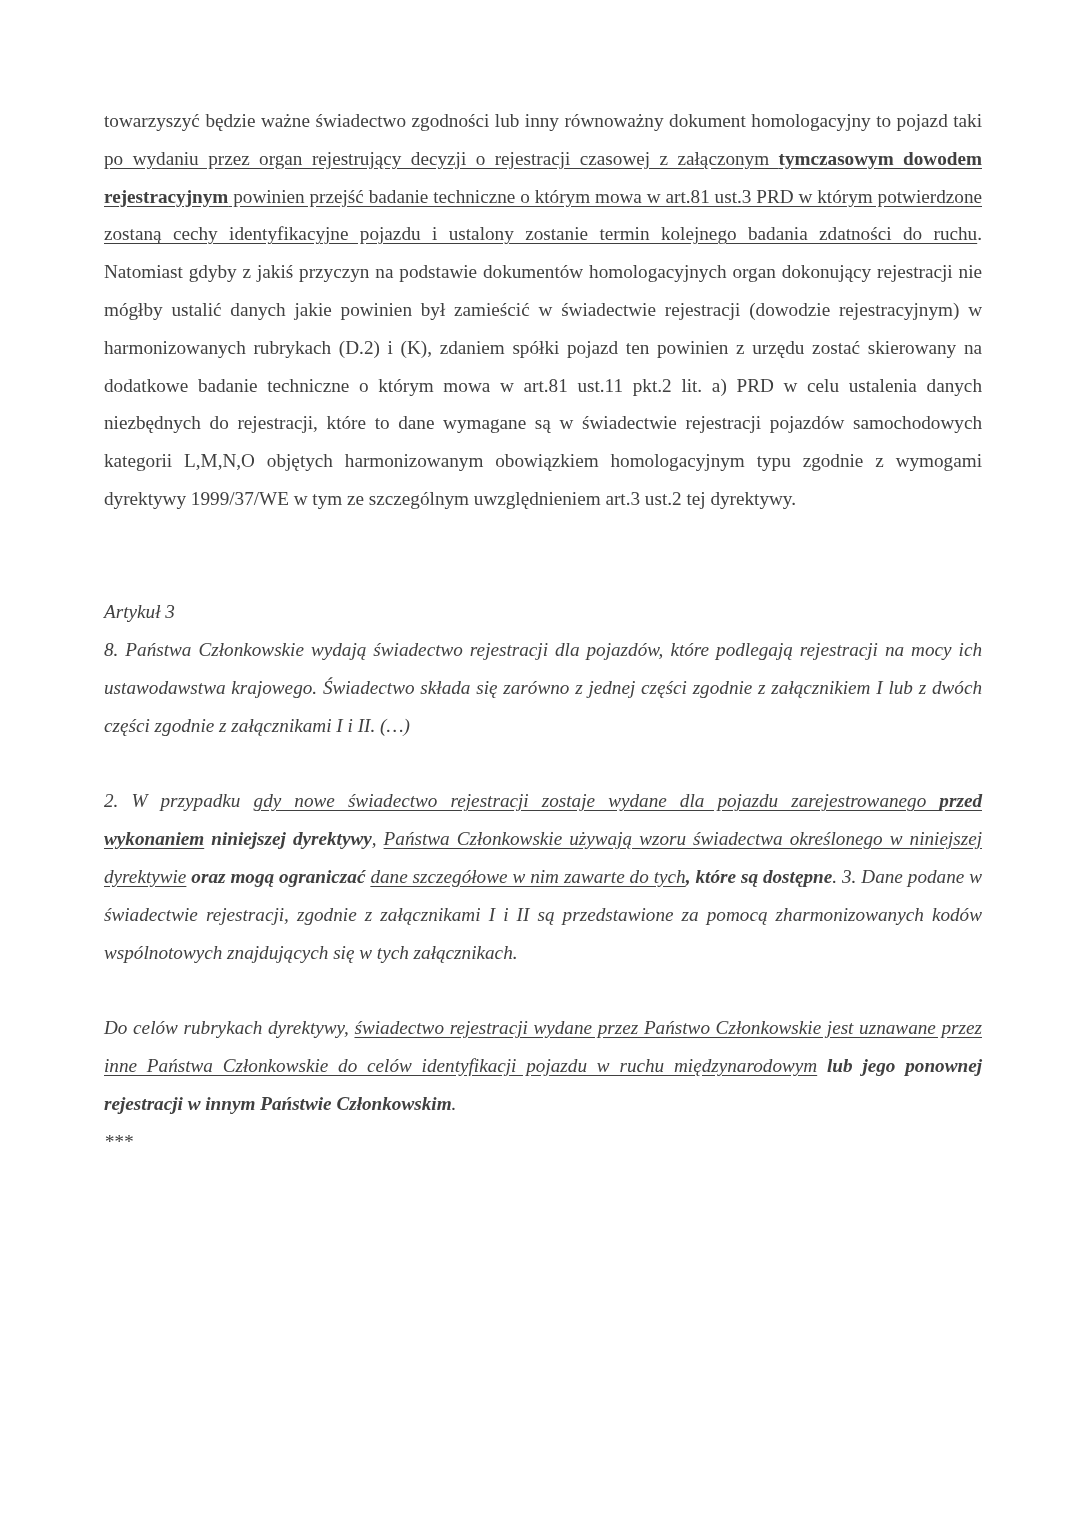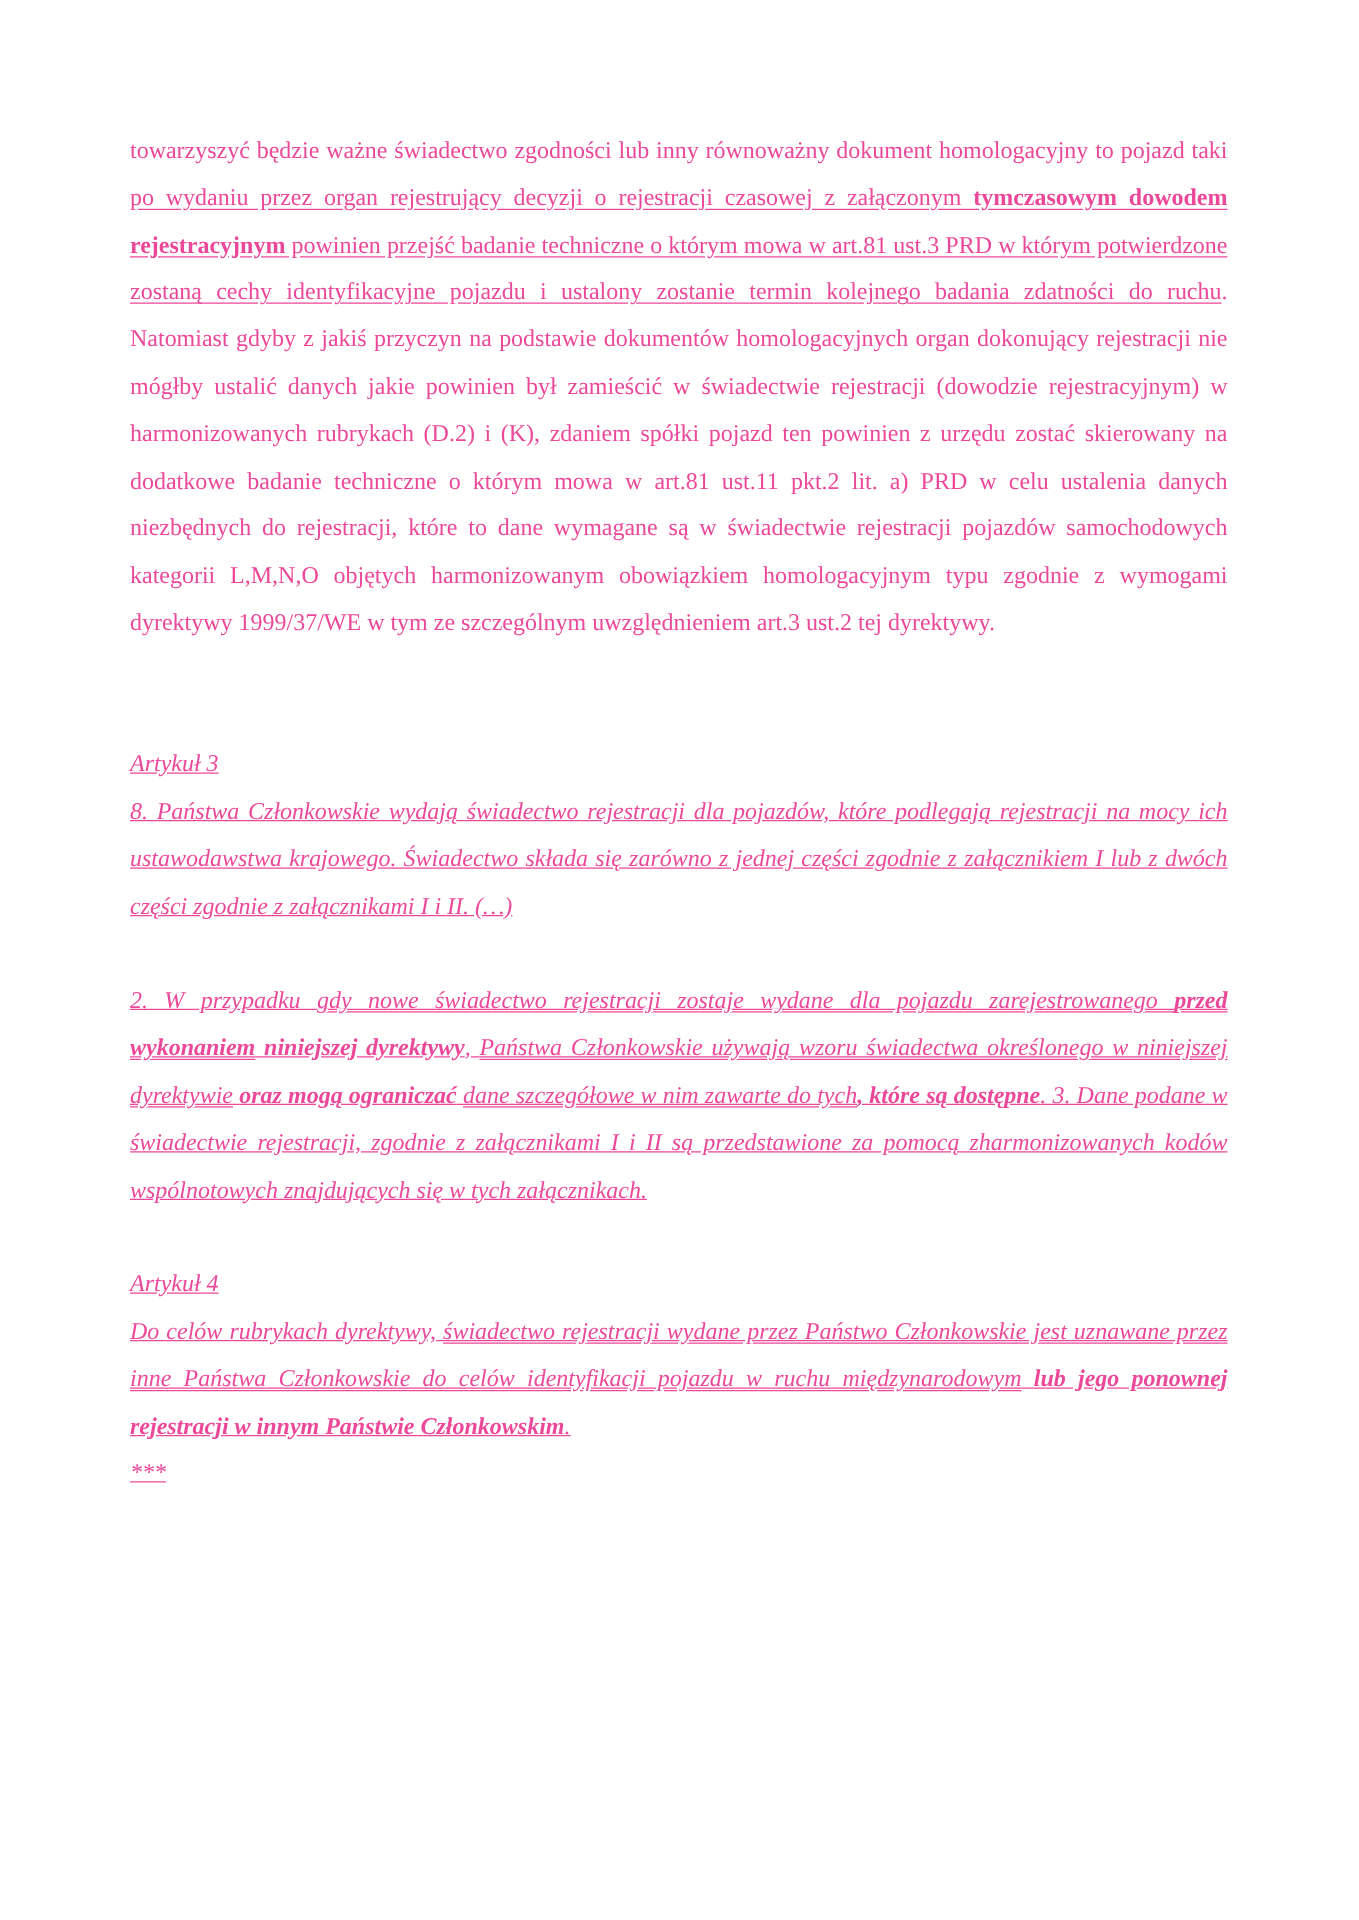--- a/index.html
+++ b/index.html
@@ -1,25 +1,25 @@
 <!DOCTYPE html>
 <html><head>
 <meta charset="utf-8">
 <style>
   html, body { margin: 0; padding: 0; background: #ffffff; }
   body { width: 1087px; height: 1536px; position: relative; overflow: hidden; }
   .page {
     position: absolute; left: 104px; top: 102px; width: 878px;
     font-family: "Liberation Serif", "DejaVu Serif", serif;
-    font-size: 19.2px; line-height: 37.8px; color: #ec4899;
+    font-size: 19.2px; line-height: 37.8px; color: #404040;
   }
   p { margin: 0; text-align: justify; }
   .u { text-decoration: underline; text-underline-offset: 3px; }
   .b { font-weight: bold; }
-  .i { font-style: italic; text-decoration: underline; }
+  .i { font-style: italic; }
   .gap1 { height: 75.6px; }
   .gap2 { height: 37.8px; }
   .gap3 { height: 25px; }
 </style>
 </head>
 <body>
 
 <div class="page">
 
   <p><span>towarzyszyć będzie ważne świadectwo zgodności lub inny równoważny dokument homologacyjny to pojazd taki </span><span class="u">po wydaniu przez organ rejestrujący decyzji o rejestracji czasowej z załączonym </span><span class="u b">tymczasowym dowodem rejestracyjnym</span><span class="u"> powinien przejść badanie techniczne o którym mowa w art.81 ust.3 PRD w którym potwierdzone zostaną cechy identyfikacyjne pojazdu i ustalony zostanie termin kolejnego badania zdatności do ruchu</span><span>. Natomiast gdyby z jakiś przyczyn na podstawie dokumentów homologacyjnych organ dokonujący rejestracji nie mógłby ustalić danych jakie powinien był zamieścić w świadectwie rejestracji (dowodzie rejestracyjnym) w harmonizowanych rubrykach (D.2) i (K),  zdaniem spółki pojazd ten powinien  z urzędu zostać skierowany na dodatkowe badanie techniczne o którym mowa w art.81 ust.11 pkt.2 lit. a) PRD w celu ustalenia danych niezbędnych do rejestracji, które to dane wymagane są w świadectwie rejestracji pojazdów samochodowych kategorii L,M,N,O objętych harmonizowanym obowiązkiem homologacyjnym typu zgodnie z wymogami dyrektywy 1999/37/WE w tym ze szczególnym uwzględnieniem art.3 ust.2 tej dyrektywy.</span></p>
@@ -28,20 +28,19 @@
 
   <p class="i">Artykuł 3</p>
   <p class="i">8. Państwa Członkowskie wydają świadectwo rejestracji dla pojazdów, które podlegają rejestracji na mocy ich ustawodawstwa krajowego. Świadectwo składa się zarówno z jednej części zgodnie z załącznikiem I lub z dwóch części zgodnie z załącznikami I i II. (…)</p>
 
   <div class="gap2"></div>
 
   <p class="i"><span>2. W przypadku </span><span class="u">gdy nowe świadectwo rejestracji zostaje wydane dla pojazdu zarejestrowanego </span><span class="u b">przed wykonaniem</span><span> </span><span class="b">niniejszej dyrektywy</span><span>, </span><span class="u">Państwa Członkowskie używają wzoru świadectwa określonego w niniejszej dyrektywie</span><span> </span><span class="b">oraz mogą ograniczać</span><span> </span><span class="u">dane szczegółowe w nim zawarte do tych</span><span class="b">, które są dostępne</span><span>. 3. Dane podane w świadectwie rejestracji, zgodnie z załącznikami I i II są przedstawione za pomocą zharmonizowanych kodów wspólnotowych znajdujących się w tych załącznikach.</span></p>
 
   <div class="gap2"></div>
 
-  <p class="i">Artykuł 4</p>
   <p class="i"><span>Do celów rubrykach dyrektywy, </span><span class="u">świadectwo rejestracji wydane przez Państwo Członkowskie jest uznawane przez inne Państwa Członkowskie do celów identyfikacji pojazdu w ruchu międzynarodowym</span><span> </span><span class="b">lub jego ponownej rejestracji w innym Państwie Członkowskim</span><span>.</span></p>
   <p class="i">***</p>
 
   <div class="gap3"></div>
 
 
 </div>
 
 </body></html>

